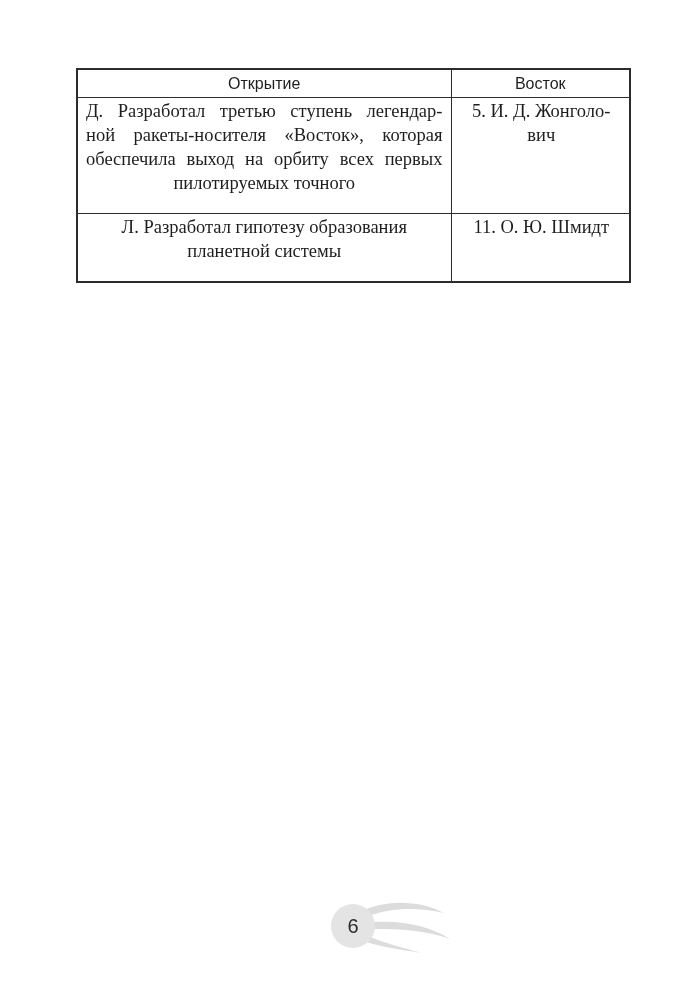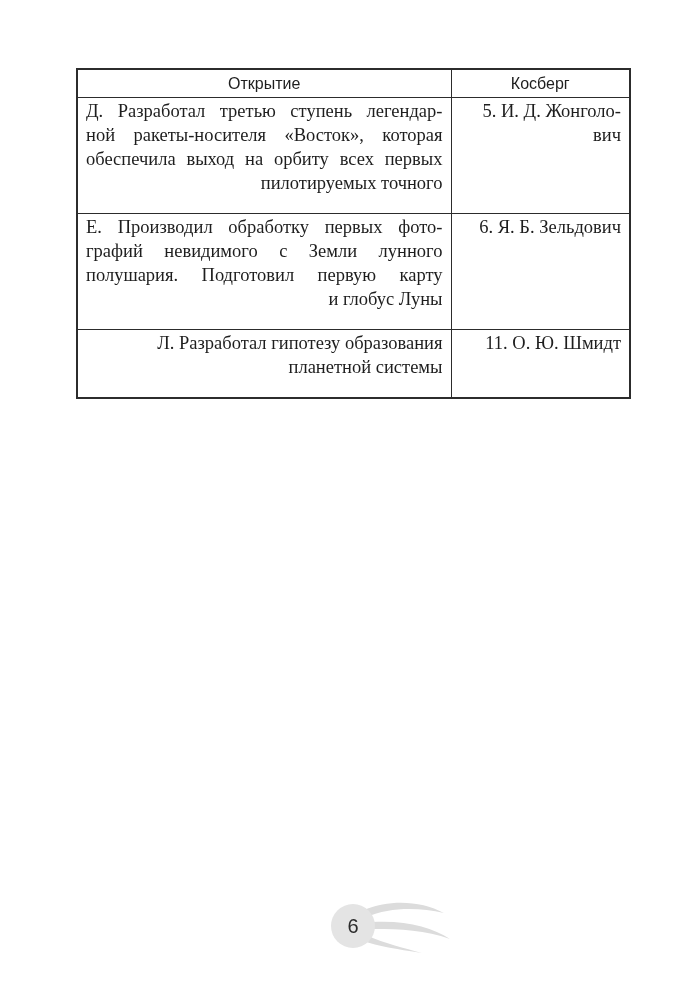--- a/index.html
+++ b/index.html
@@ -45,21 +45,21 @@
   .match-table col.c-sci  { width: 179px; }
 
   .match-table td {
     vertical-align: top;
     padding: 1px 8px 18px 8px;
     font-size: 18.5px;
     line-height: 24px;
   }
   .match-table td.sci-cell { padding-left: 10px; }
 
-  .cell .line { text-align: right; }
+  .cell .line { text-align: center; }
   
   tr.justify .disc .line:not(:last-child) {
     text-align: justify;
     text-align-last: justify;
   }
   .sci .line { white-space: nowrap; }
 
   
   .footer {
     position: absolute;
@@ -98,52 +98,37 @@
 <div class="page">
 
   <table class="match-table">
     <colgroup>
       <col class="c-disc">
       <col class="c-sci">
     </colgroup>
     <thead>
       <tr>
         <th>Открытие</th>
-        <th>Косберг</th>
+        <th>Восток</th>
       </tr>
     </thead>
     <tbody>
       <tr class="justify">
         <td>
             <div class="cell disc">
               <div class="line">Д. Разработал третью ступень легендар-</div>
               <div class="line">ной ракеты-носителя «Восток», которая</div>
               <div class="line">обеспечила выход на орбиту всех первых</div>
               <div class="line">пилотируемых точного</div>
             </div>
           </td>
         <td class="sci-cell">
             <div class="cell sci">
               <div class="line">5. И. Д. Жонголо-</div>
               <div class="line">вич</div>
-            </div>
-          </td>
-      </tr>
-      <tr class="justify">
-        <td>
-            <div class="cell disc">
-              <div class="line">Е. Производил обработку первых фото-</div>
-              <div class="line">графий невидимого с Земли лунного</div>
-              <div class="line">полушария. Подготовил первую карту</div>
-              <div class="line">и глобус Луны</div>
-            </div>
-          </td>
-        <td class="sci-cell">
-            <div class="cell sci">
-              <div class="line">6. Я. Б. Зельдович</div>
             </div>
           </td>
       </tr>
       <tr>
         <td>
             <div class="cell disc">
               <div class="line">Л. Разработал гипотезу образования</div>
               <div class="line">планетной системы</div>
             </div>
           </td>

